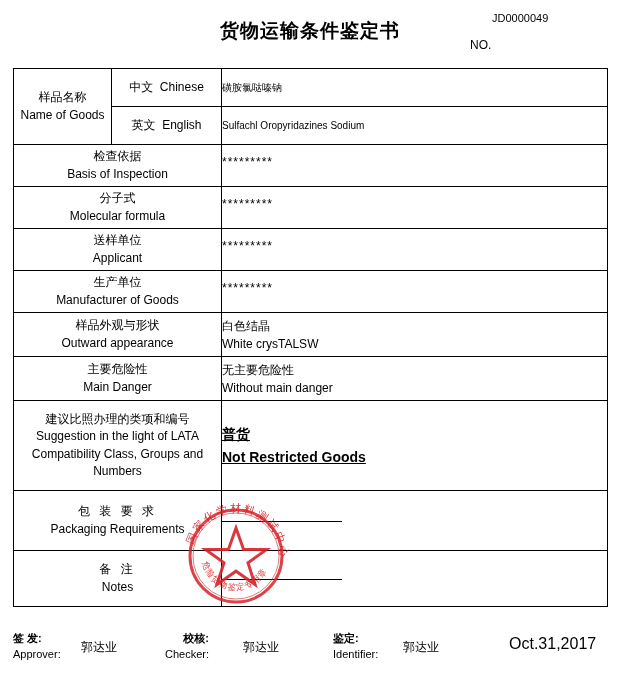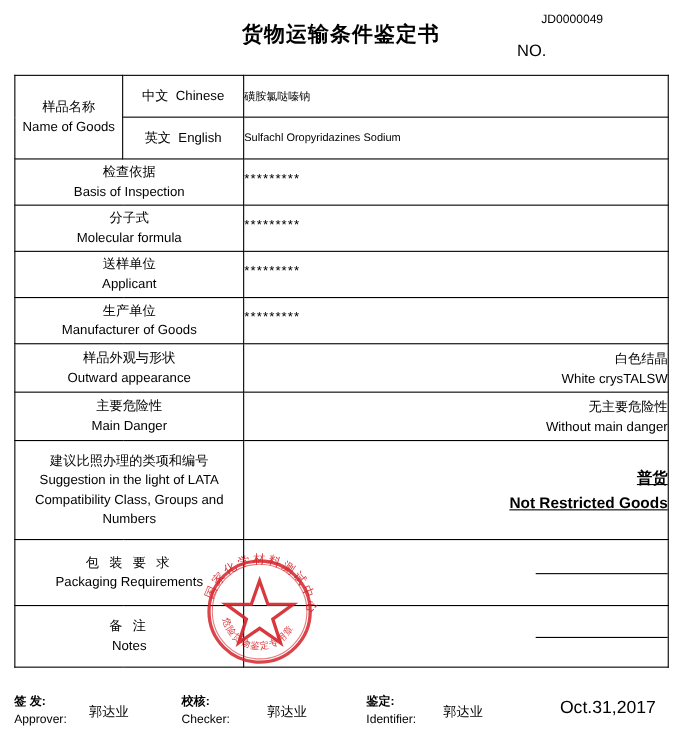--- a/index.html
+++ b/index.html
@@ -25,21 +25,21 @@
     letter-spacing: 1px;
   }
   .doc-no-value {
     position: absolute;
     top: 12px; left: 492px;
     font-size: 11px;
   }
   .doc-no-label {
     position: absolute;
     top: 38px; left: 470px;
-    font-size: 15px;
+    font-size: 12px;
   }
 
   
   .table-wrap {
     position: absolute;
     top: 68px; left: 13px;
     width: 594px;
   }
   table.main {
     width: 594px;
@@ -66,21 +66,21 @@
     white-space: nowrap;
   }
   .val {
     font-size: 10px;
     padding: 6px 8px;
     text-align: left;
   }
   .val-center {
     font-size: 12px;
     padding: 6px 8px;
-    text-align: right;
+    text-align: left;
     line-height: 1.5;
   }
   .val-center .cn { display: block; }
   .val-center .en { display: block; }
   .stars {
     font-size: 12px;
     letter-spacing: 1px;
     font-family: "Liberation Sans", sans-serif;
   }
   .bold-red-blk {
@@ -274,21 +274,21 @@
   </svg>
 </div>
 
 <div class="footer">
   <div class="f-item f-label" style="left:0px; top:4px;">
     <span class="cn">签 发:</span>
     <span class="en">Approver:</span>
   </div>
   <div class="f-value" style="left:68px; top:12px;">郭达业</div>
 
-  <div class="f-item f-label" style="left:152px; top:4px;">
+  <div class="f-item f-label" style="left:152px; top:4px;text-align:right;">
     <span class="cn">校核:</span>
     <span class="en">Checker:</span>
   </div>
   <div class="f-value" style="left:230px; top:12px;">郭达业</div>
 
   <div class="f-item f-label" style="left:320px; top:4px;">
     <span class="cn">鉴定:</span>
     <span class="en">Identifier:</span>
   </div>
   <div class="f-value" style="left:390px; top:12px;">郭达业</div>

